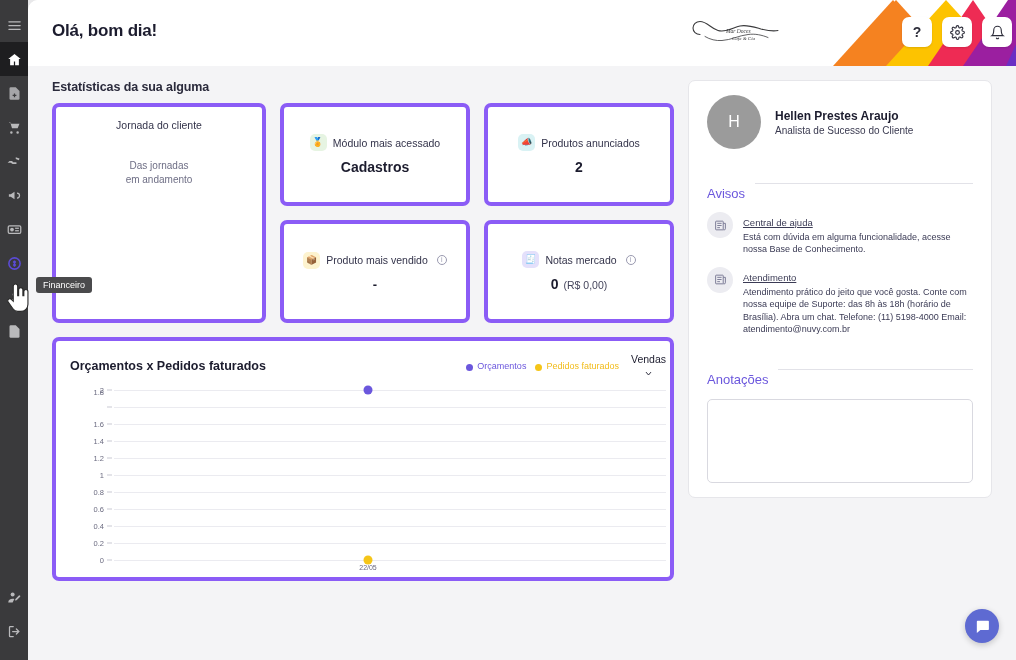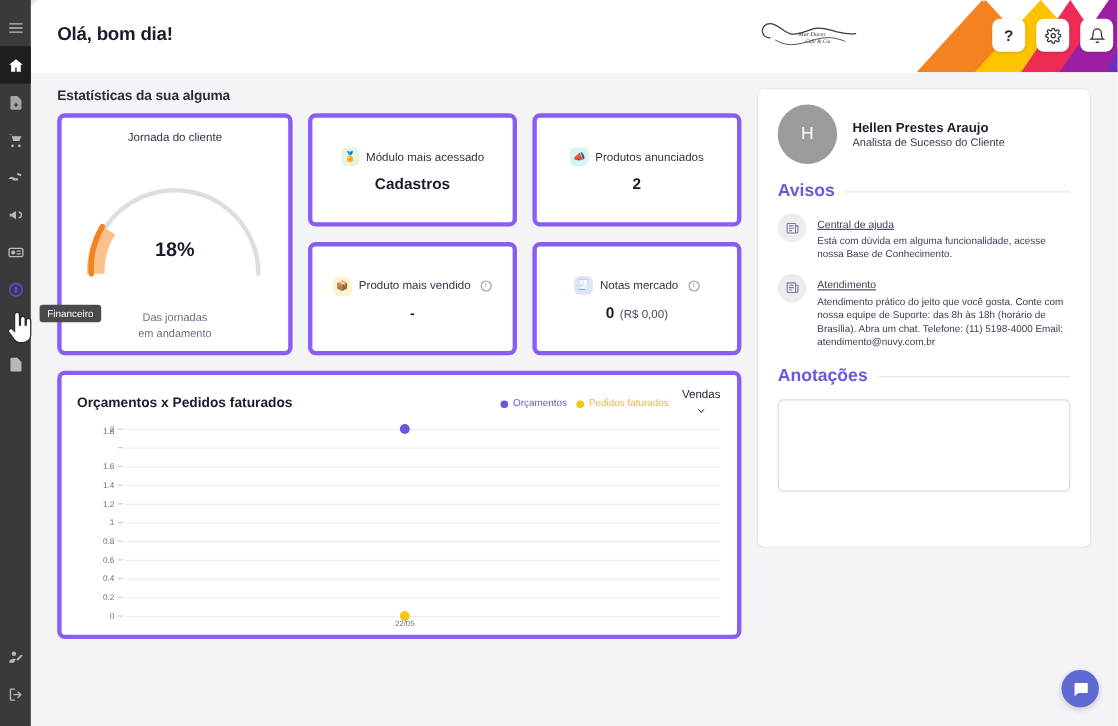--- a/index.html
+++ b/index.html
@@ -142,21 +142,21 @@
     width: 10px; height: 10px; border-radius: 50%;
     border: 1px solid #9a9ab0; color: #9a9ab0;
     font-size: 7px; line-height: 8px; text-align: center;
     display: inline-block; margin-left: 3px;
   }
   .mini-value { margin-top: 8px; font-size: 14px; font-weight: bold; color: #1c1c2e; }
   .mini-value.small { font-size: 13px; }
   .mini-value .suffix { font-size: 10.5px; font-weight: normal; color: #45455c; margin-left: 5px; }
 
   
-  .chart-card { margin-top: 14px; height: 244px; padding: 12px 15px 8px 14px; position: relative; }
+  .chart-card { margin-top: 14px; height: 244px; padding: 12px 4px 8px 14px; position: relative; }
   .chart-head { display: flex; align-items: center; justify-content: space-between; }
   .chart-title { font-size: 12.5px; font-weight: bold; color: #1c1c2e; }
   .legend { display: flex; align-items: center; gap: 9px; }
   .legend-item { display: flex; align-items: flex-end; gap: 4px; font-size: 9px; }
   .legend-dot { width: 7px; height: 7px; border-radius: 50%; display: inline-block; }
   .legend-1 { color: #6b57dd; }
   .legend-2 { color: #f2bc1b; }
   .chart-select {
     display: flex; align-items: center; gap: 4px;
     font-size: 10.5px; color: #1c1c2e; margin-left: 3px; cursor: pointer; flex-direction: column;
@@ -185,21 +185,21 @@
   .avatar {
     width: 54px; height: 54px; border-radius: 50%;
     background: #9b9b9b; color: #fff;
     display: flex; align-items: center; justify-content: center;
     font-size: 16px;
   }
   .user-name { font-size: 12px; font-weight: bold; color: #1c1c2e; }
   .user-role { font-size: 10px; color: #3a3a50; margin-top: 2px; }
 
   .sub-head { display: flex; align-items: center; gap: 10px; margin-top: 16px; }
-  .sub-head-text { font-size: 16px; font-weight: bold; color: #6b57dd; white-space: nowrap; }
+  .sub-head-text { font-size: 13px; font-weight: normal; color: #6b57dd; white-space: nowrap; margin-top: 21px; }
   .sub-head-rule { flex: 1 1 auto; height: 1px; background: #e2e2e8; }
 
   .notice { display: flex; gap: 10px; margin-top: 11px; }
   .notice-ico {
     width: 26px; height: 26px; border-radius: 50%; background: #ececf1;
     flex: 0 0 26px; display: flex; align-items: center; justify-content: center;
     color: #7b7b96;
   }
   .notice-ico svg { width: 13px; height: 13px; }
   .notice-body { flex: 1 1 auto; }
@@ -363,28 +363,20 @@
 
     <div class="content">
 
       <div class="left-col">
         <div class="section-title">Estatísticas da sua alguma</div>
 
         <div class="stats-grid">
 
           <div class="card gauge-card">
             <div class="gauge-title">Jornada do cliente</div>
-            <div class="gauge-wrap">
-              <svg width="180" height="112" viewBox="0 0 180 112">
-                <path d="M14 104 A76 76 0 0 1 166 104" fill="none" stroke="#dddde2" stroke-width="4" stroke-linecap="round"></path>
-                <path d="M18 104 A72 72 0 0 1 29 64" fill="none" stroke="#fac28a" stroke-width="16" stroke-linecap="butt"></path>
-                <path d="M14 104 A76 76 0 0 1 24 61" fill="none" stroke="#f58220" stroke-width="5" stroke-linecap="round"></path>
-              </svg>
-              <div class="gauge-value">18%</div>
-            </div>
             <div class="gauge-sub">
               <div>Das jornadas</div>
               <div>em andamento</div>
             </div>
           </div>
 
           <div class="stats-right">
             <div class="stats-row">
               <div class="card mini-card">
                 <div class="mini-head">

